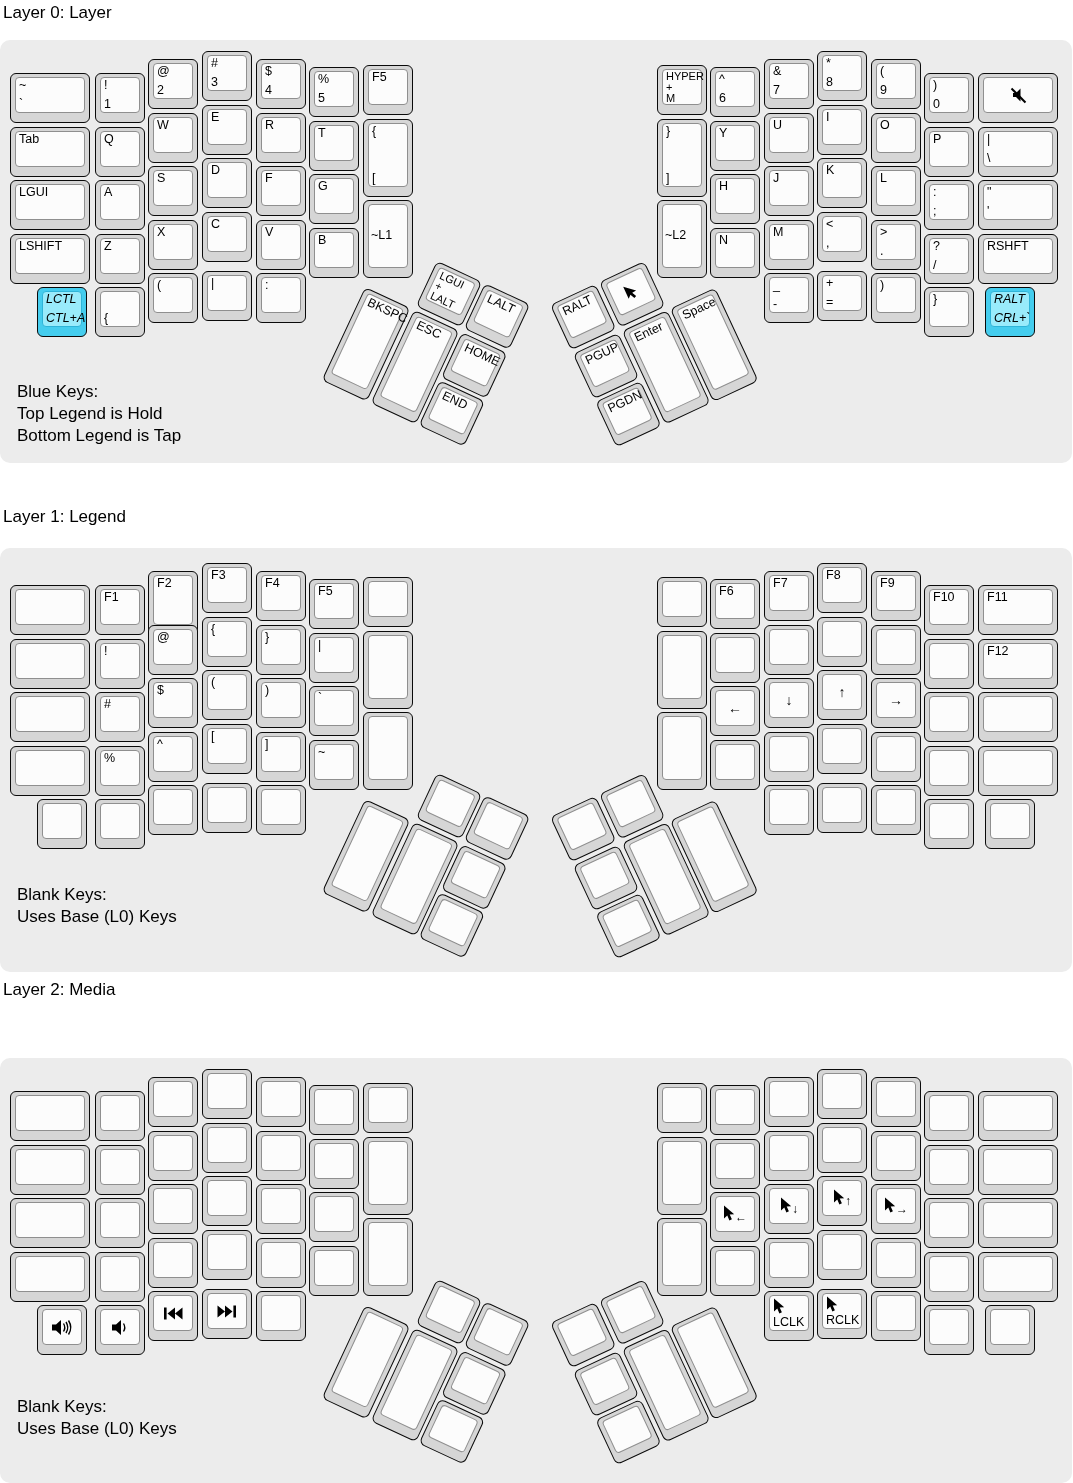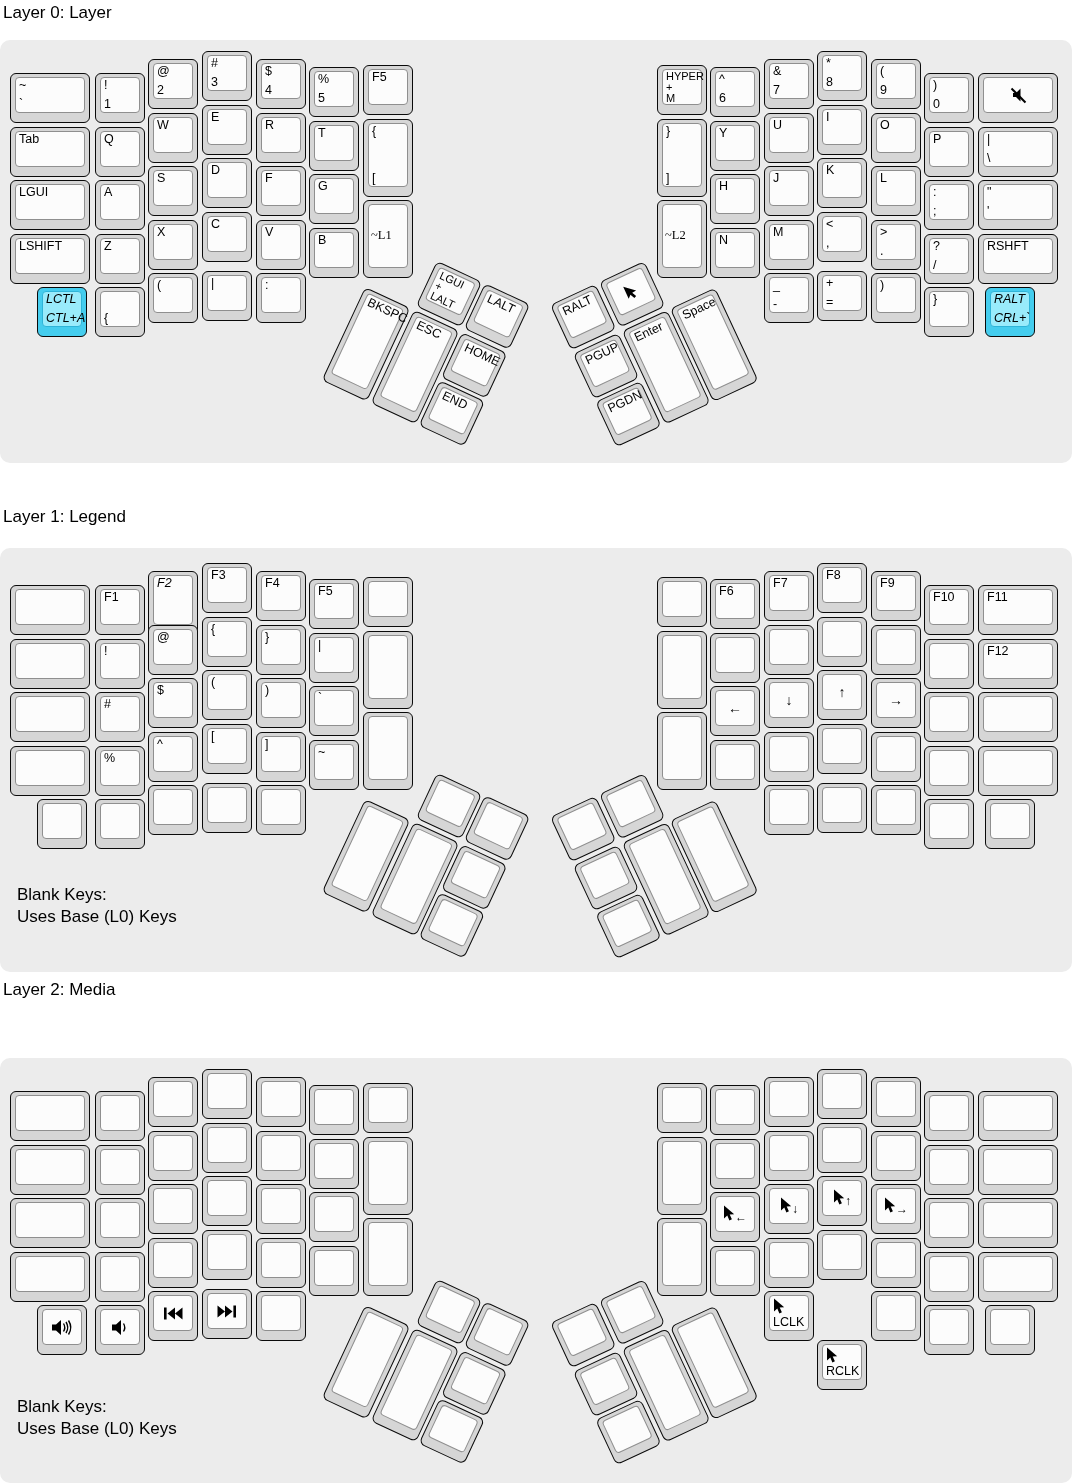--- a/index.html
+++ b/index.html
@@ -18,21 +18,21 @@
        border-radius:6px;box-sizing:border-box;}
   .key.blue{background:var(--blue-outer);}
   .cap{position:absolute;left:4px;right:4px;top:3px;bottom:9px;background:var(--key-inner);
        border:1px solid var(--inner-border);border-radius:4px;font-size:12.5px;line-height:1.05;
        padding:1px 2px;box-sizing:border-box;}
   .key.blue .cap{background:var(--blue-inner);border-color:var(--blue-inner-border);font-style:italic;}
   .t{position:absolute;top:1px;left:3px;white-space:pre;}
   .b{position:absolute;bottom:1px;left:3px;white-space:pre;}
   .cap.ctr{display:flex;align-items:center;justify-content:center;gap:2px;}
   .cap.ctr .t{position:static;font-size:14px;}
-  .cap.vc{display:flex;align-items:center;font-family:Liberation Serif, serif;}
+  .cap.vc{display:flex;align-items:center;}
   .cap.vc .t{position:static;}
   .lines{position:absolute;top:1px;left:3px;}
   .ln{font-size:11px;line-height:11px;white-space:pre;}
   .cap:not(.ctr) .ico{position:absolute;top:2px;left:3px;line-height:0;}
   .cap.ctr .ico{line-height:0;}
   .arr{font-size:12px;line-height:1;}
   .cluster{position:absolute;width:0;height:0;transform-origin:0 0;}
 </style>
 </head>
 <body>
@@ -40,20 +40,25 @@
 <div class="canvas">
 
   <div class="layer-title" style="top:3px">Layer 0: Layer</div>
   <div class="layer-title" style="top:507px">Layer 1: Legend</div>
   <div class="layer-title" style="top:980px">Layer 2: Media</div>
 
   <div class="panel" id="panel-0" style="top:40px;height:423px"></div>
   <div class="panel" id="panel-1" style="top:548px;height:424px"></div>
   <div class="panel" id="panel-2" style="top:1058px;height:425px"></div>
 
+  <div class="note" style="left:17px;top:381px">
+    <div>Blue Keys:</div>
+    <div>Top Legend is Hold</div>
+    <div>Bottom Legend is Tap</div>
+  </div>
   <div class="note" style="left:17px;top:884px">
     <div>Blank Keys:</div>
     <div>Uses Base (L0) Keys</div>
   </div>
   <div class="note" style="left:17px;top:1396px">
     <div>Blank Keys:</div>
     <div>Uses Base (L0) Keys</div>
   </div>
 
   <div id="keys-root">
@@ -508,21 +513,21 @@
         </div>
       </div>
       <div class="key" style="left: 95px; top: 746px; width: 50px; height: 50px;">
         <div class="cap">
           <div class="t">%</div>
         </div>
       </div>
       <div class="key" style="left: 95px; top: 799px; width: 50px; height: 50px;">
         <div class="cap"></div>
       </div>
-      <div class="key" style="left: 148px; top: 571px; width: 50px; height: 64px; font-style: italic;">
+      <div class="key" style="left: 148px; top: 571px; width: 50px; height: 64px;">
         <div class="cap">
           <div class="t">F2</div>
         </div>
       </div>
       <div class="key" style="left: 148px; top: 625px; width: 50px; height: 50px;">
         <div class="cap">
           <div class="t">@</div>
         </div>
       </div>
       <div class="key" style="left: 148px; top: 678px; width: 50px; height: 50px;">
@@ -945,21 +950,21 @@
       <div class="key" style="left: 817px; top: 1176px; width: 50px; height: 50px;">
         <div class="cap ctr">
           <span class="ico"><svg width="12" height="16" viewBox="0 0 12 16">
               <path d="M1 0.5 L1 13.5 L4.3 10.6 L6.4 15.4 L8.9 14.2 L6.7 9.6 L11.2 9.2 Z" fill="#000"></path>
             </svg><span class="arr">↑</span></span>
         </div>
       </div>
       <div class="key" style="left: 817px; top: 1230px; width: 50px; height: 50px;">
         <div class="cap"></div>
       </div>
-      <div class="key" style="left: 817px; top: 1340px; width: 50px; height: 50px;">
+      <div class="key" style="left: 817px; top: 1289px; width: 50px; height: 50px;">
         <div class="cap">
           <span class="ico"><svg width="12" height="16" viewBox="0 0 12 16">
               <path d="M1 0.5 L1 13.5 L4.3 10.6 L6.4 15.4 L8.9 14.2 L6.7 9.6 L11.2 9.2 Z" fill="#000"></path>
             </svg></span>
           <div class="b">RCLK</div>
         </div>
       </div>
       <div class="key" style="left: 871px; top: 1077px; width: 50px; height: 50px;">
         <div class="cap"></div>
       </div>

